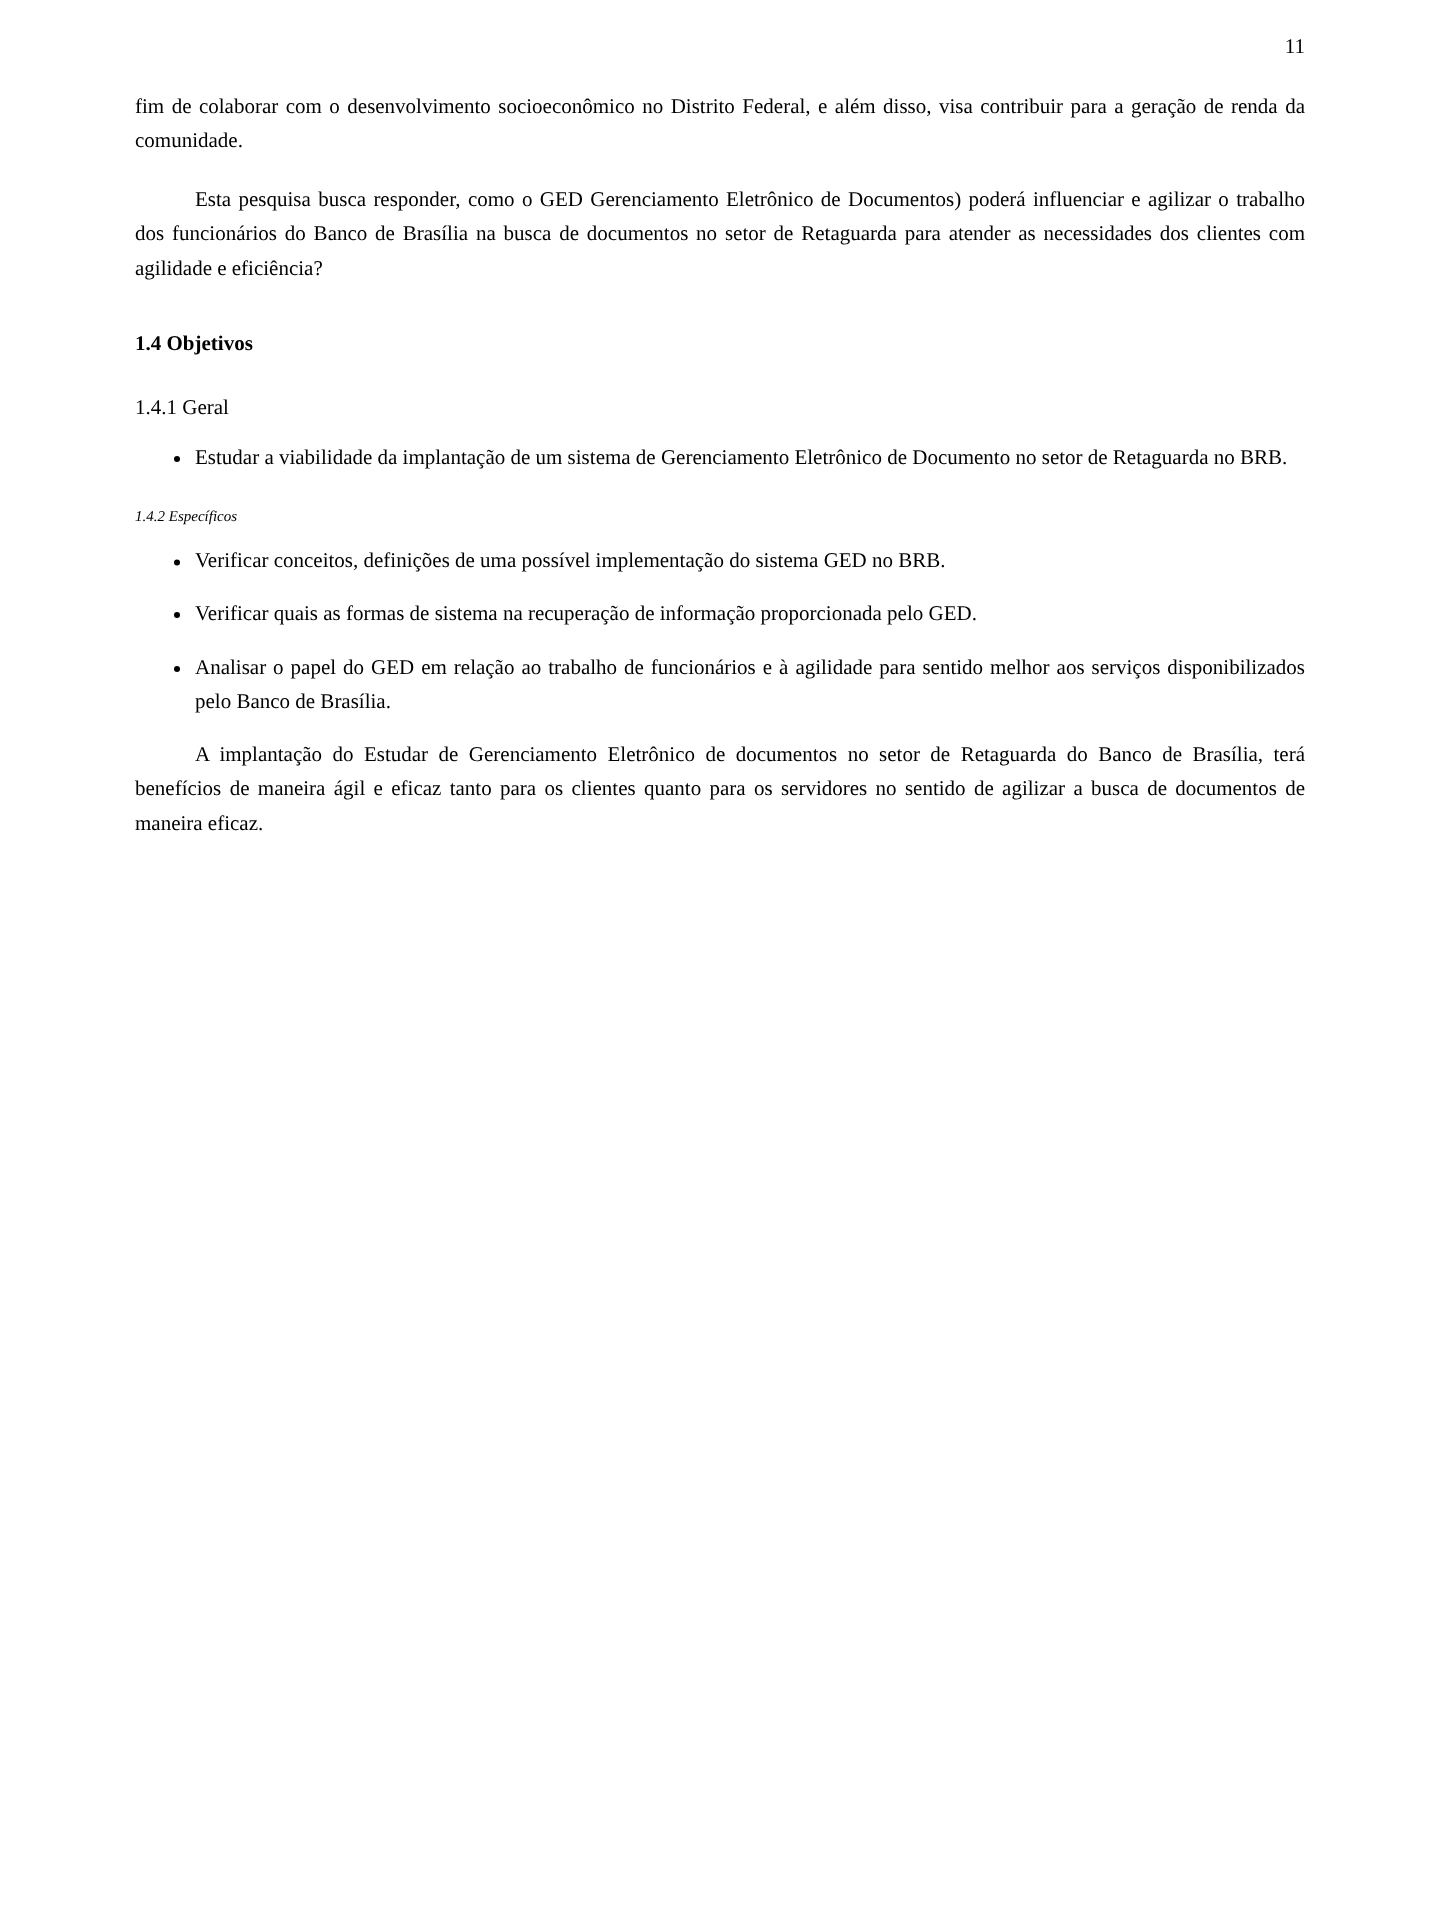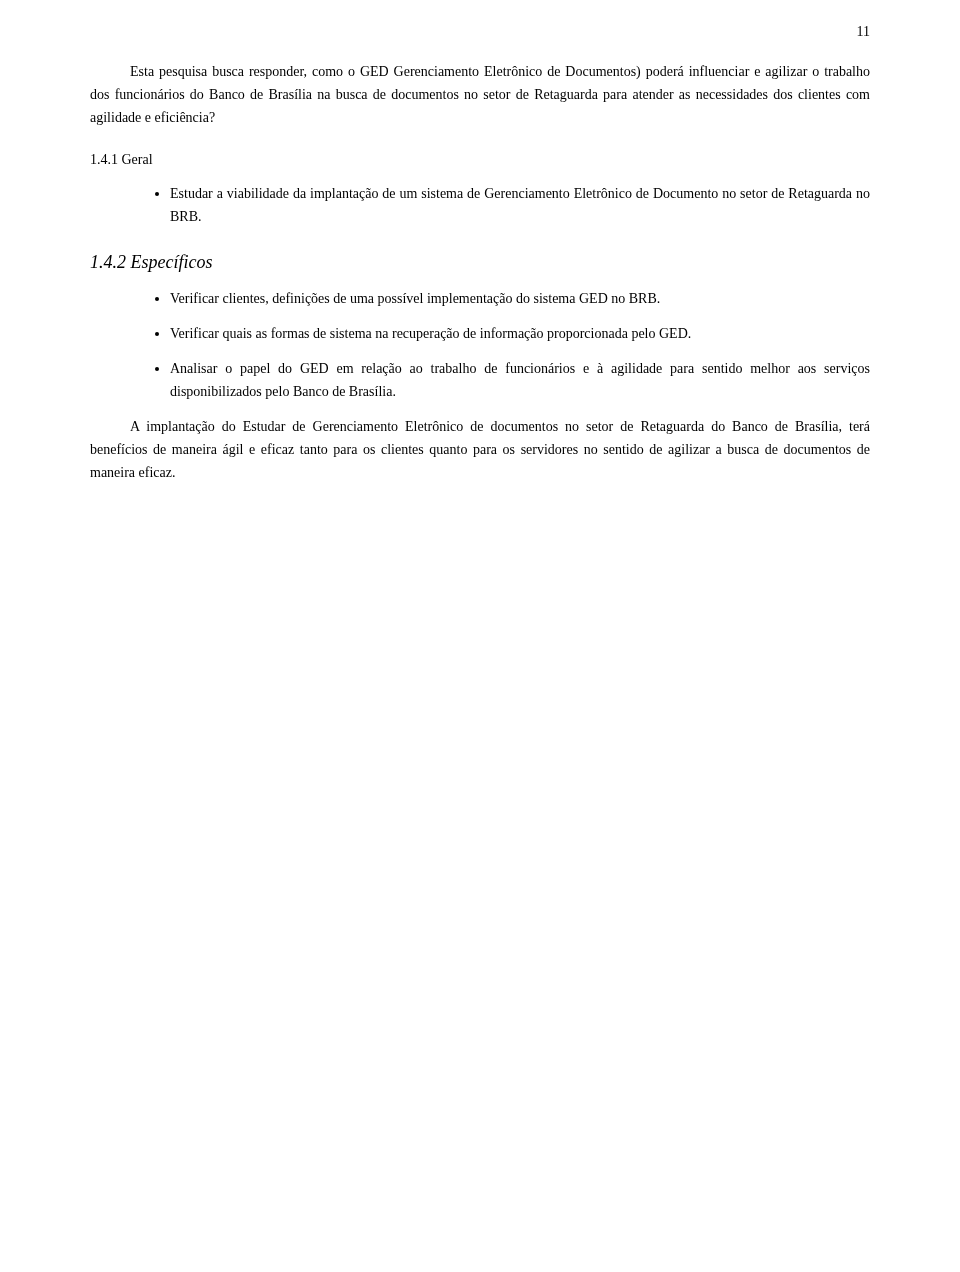--- a/index.html
+++ b/index.html
@@ -56,66 +56,67 @@
       margin-top: 20px;
       margin-bottom: 10px;
       font-size: 14px;
     }
 
     .italic-heading {
       font-style: italic;
       font-weight: normal;
       margin-top: 20px;
       margin-bottom: 10px;
-      font-size: 18px;
+      font-size: 10px;
     }
 
     .bullet-list {
       margin-left: 40px;
       margin-bottom: 10px;
     }
 
     .bullet-item {
       text-align: justify;
       margin-bottom: 12px;
       line-height: 1.65;
       list-style-type: disc;
-      margin-left: 40px;
     }
 
     .indented-paragraph {
       text-indent: 40px;
       text-align: justify;
       margin-bottom: 16px;
       line-height: 1.65;
     }
   </style>
 </head>
 <body>
 
 <div class="page">
 
   <div class="page-number">11</div>
 
   <div class="content">
 
+    <p class="paragraph">fim de colaborar com o desenvolvimento socioeconômico no Distrito Federal, e além disso, visa contribuir para a geração de renda da comunidade.</p>
 
     <p class="indented-paragraph">Esta pesquisa busca responder, como o GED Gerenciamento Eletrônico de Documentos) poderá influenciar e agilizar o trabalho dos funcionários do Banco de Brasília na busca de documentos no setor de Retaguarda para atender as necessidades dos clientes com agilidade e eficiência?</p>
 
+    <p class="section-heading">1.4 Objetivos</p>
 
     <p class="subsection-heading">1.4.1 Geral</p>
 
     <ul class="bullet-list">
       <li class="bullet-item">Estudar a viabilidade da implantação de um sistema de Gerenciamento Eletrônico de Documento no setor de Retaguarda no BRB.</li>
     </ul>
 
     <p class="italic-heading">1.4.2 Específicos</p>
 
     <ul class="bullet-list">
-      <li class="bullet-item">Verificar clientes, definições de uma possível implementação do sistema GED no BRB.</li>
+      <li class="bullet-item">Verificar conceitos, definições de uma possível implementação do sistema GED no BRB.</li>
       <li class="bullet-item">Verificar quais as formas de sistema na recuperação de informação proporcionada pelo GED.</li>
       <li class="bullet-item">Analisar o papel do GED em relação ao trabalho de funcionários e à agilidade para sentido melhor aos serviços disponibilizados pelo Banco de Brasília.</li>
     </ul>
 
 
     <p class="indented-paragraph">A implantação do Estudar de Gerenciamento Eletrônico de documentos no setor de Retaguarda do Banco de Brasília, terá benefícios de maneira ágil e eficaz tanto para os clientes quanto para os servidores no sentido de agilizar a busca de documentos de maneira eficaz.</p>
 
   </div>
 
 </div>

